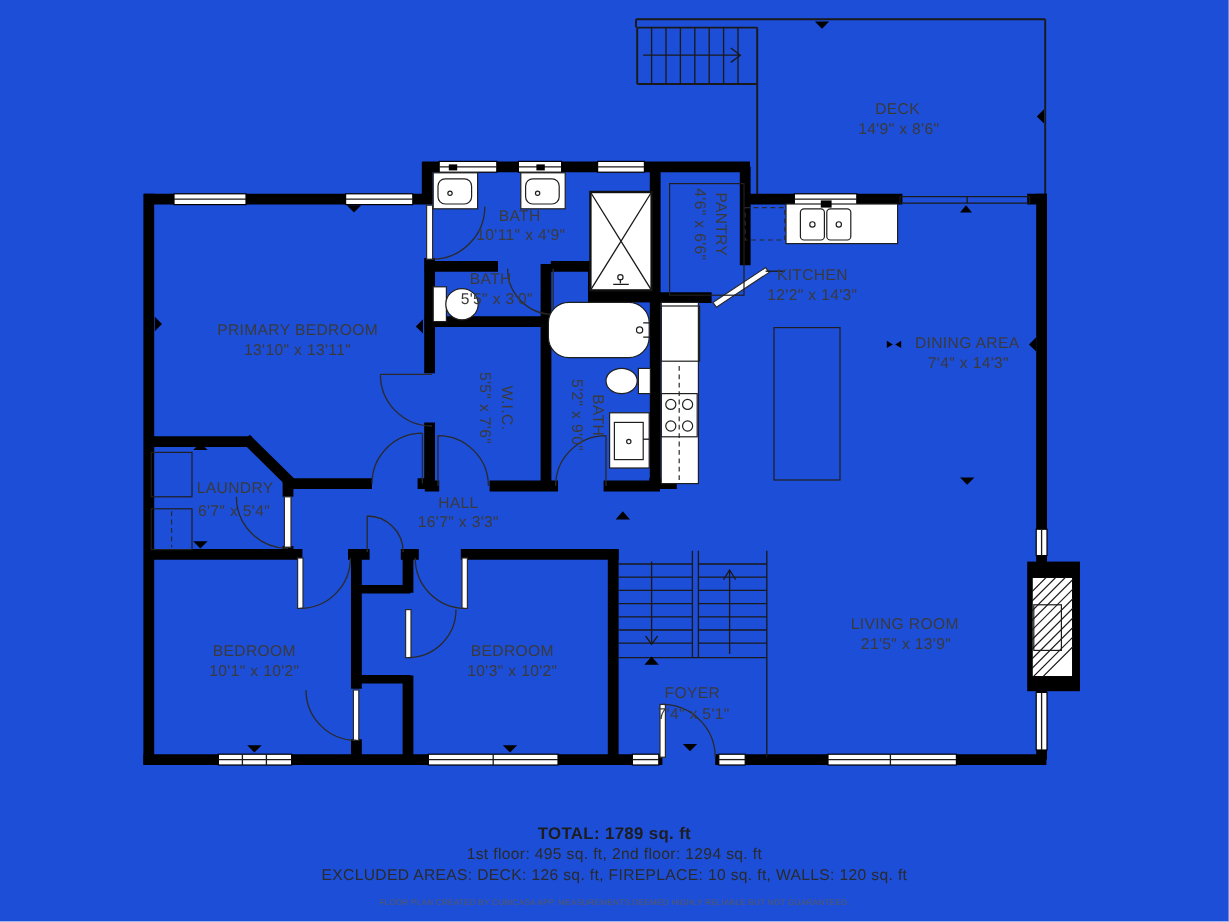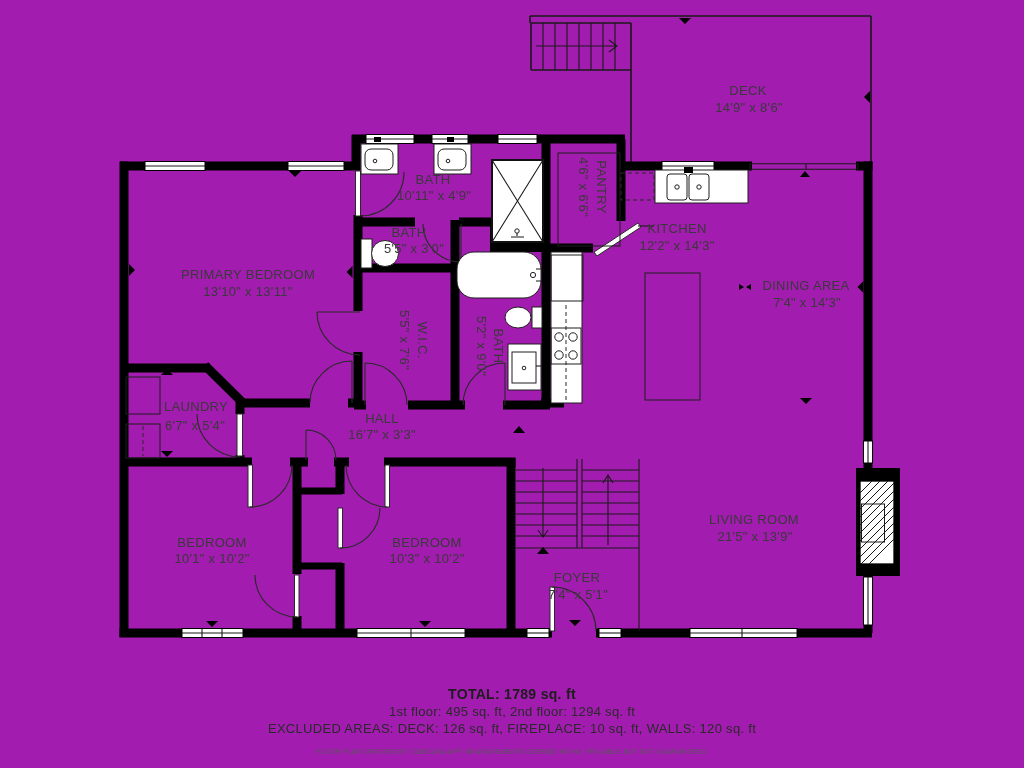--- a/index.html
+++ b/index.html
@@ -1,16 +1,16 @@
 <!DOCTYPE html>
 <html><head>
 <meta charset="utf-8">
 <style>
   html,body{margin:0;padding:0;background:#ffffff;}
-  .page{width:1024px;height:768px;position:relative;background:#a21caf;overflow:hidden;}
+  .page{width:1024px;height:768px;position:relative;background:#1d4ed8;overflow:hidden;}
   svg{display:block;}
   text{font-family:"Liberation Sans","DejaVu Sans",sans-serif;fill:#3a3a3a;letter-spacing:0.3px;}
   .room-name,.room-dims{font-size:13px;}
   .total-line{font-size:14px;font-weight:bold;fill:#1d1d1d;}
   .sub-line{font-size:13px;fill:#2a2a2a;}
   .disclaimer{font-size:6.8px;fill:#5a5a5a;letter-spacing:0.2px;}
   .wall{stroke:#000;stroke-width:9;fill:none;stroke-linecap:butt;}
   .wall7{stroke:#000;stroke-width:7;fill:none;}
   .thin{stroke:#1a1a1a;stroke-width:1.1;fill:none;}
   .thin16{stroke:#1a1a1a;stroke-width:1.6;fill:none;}

